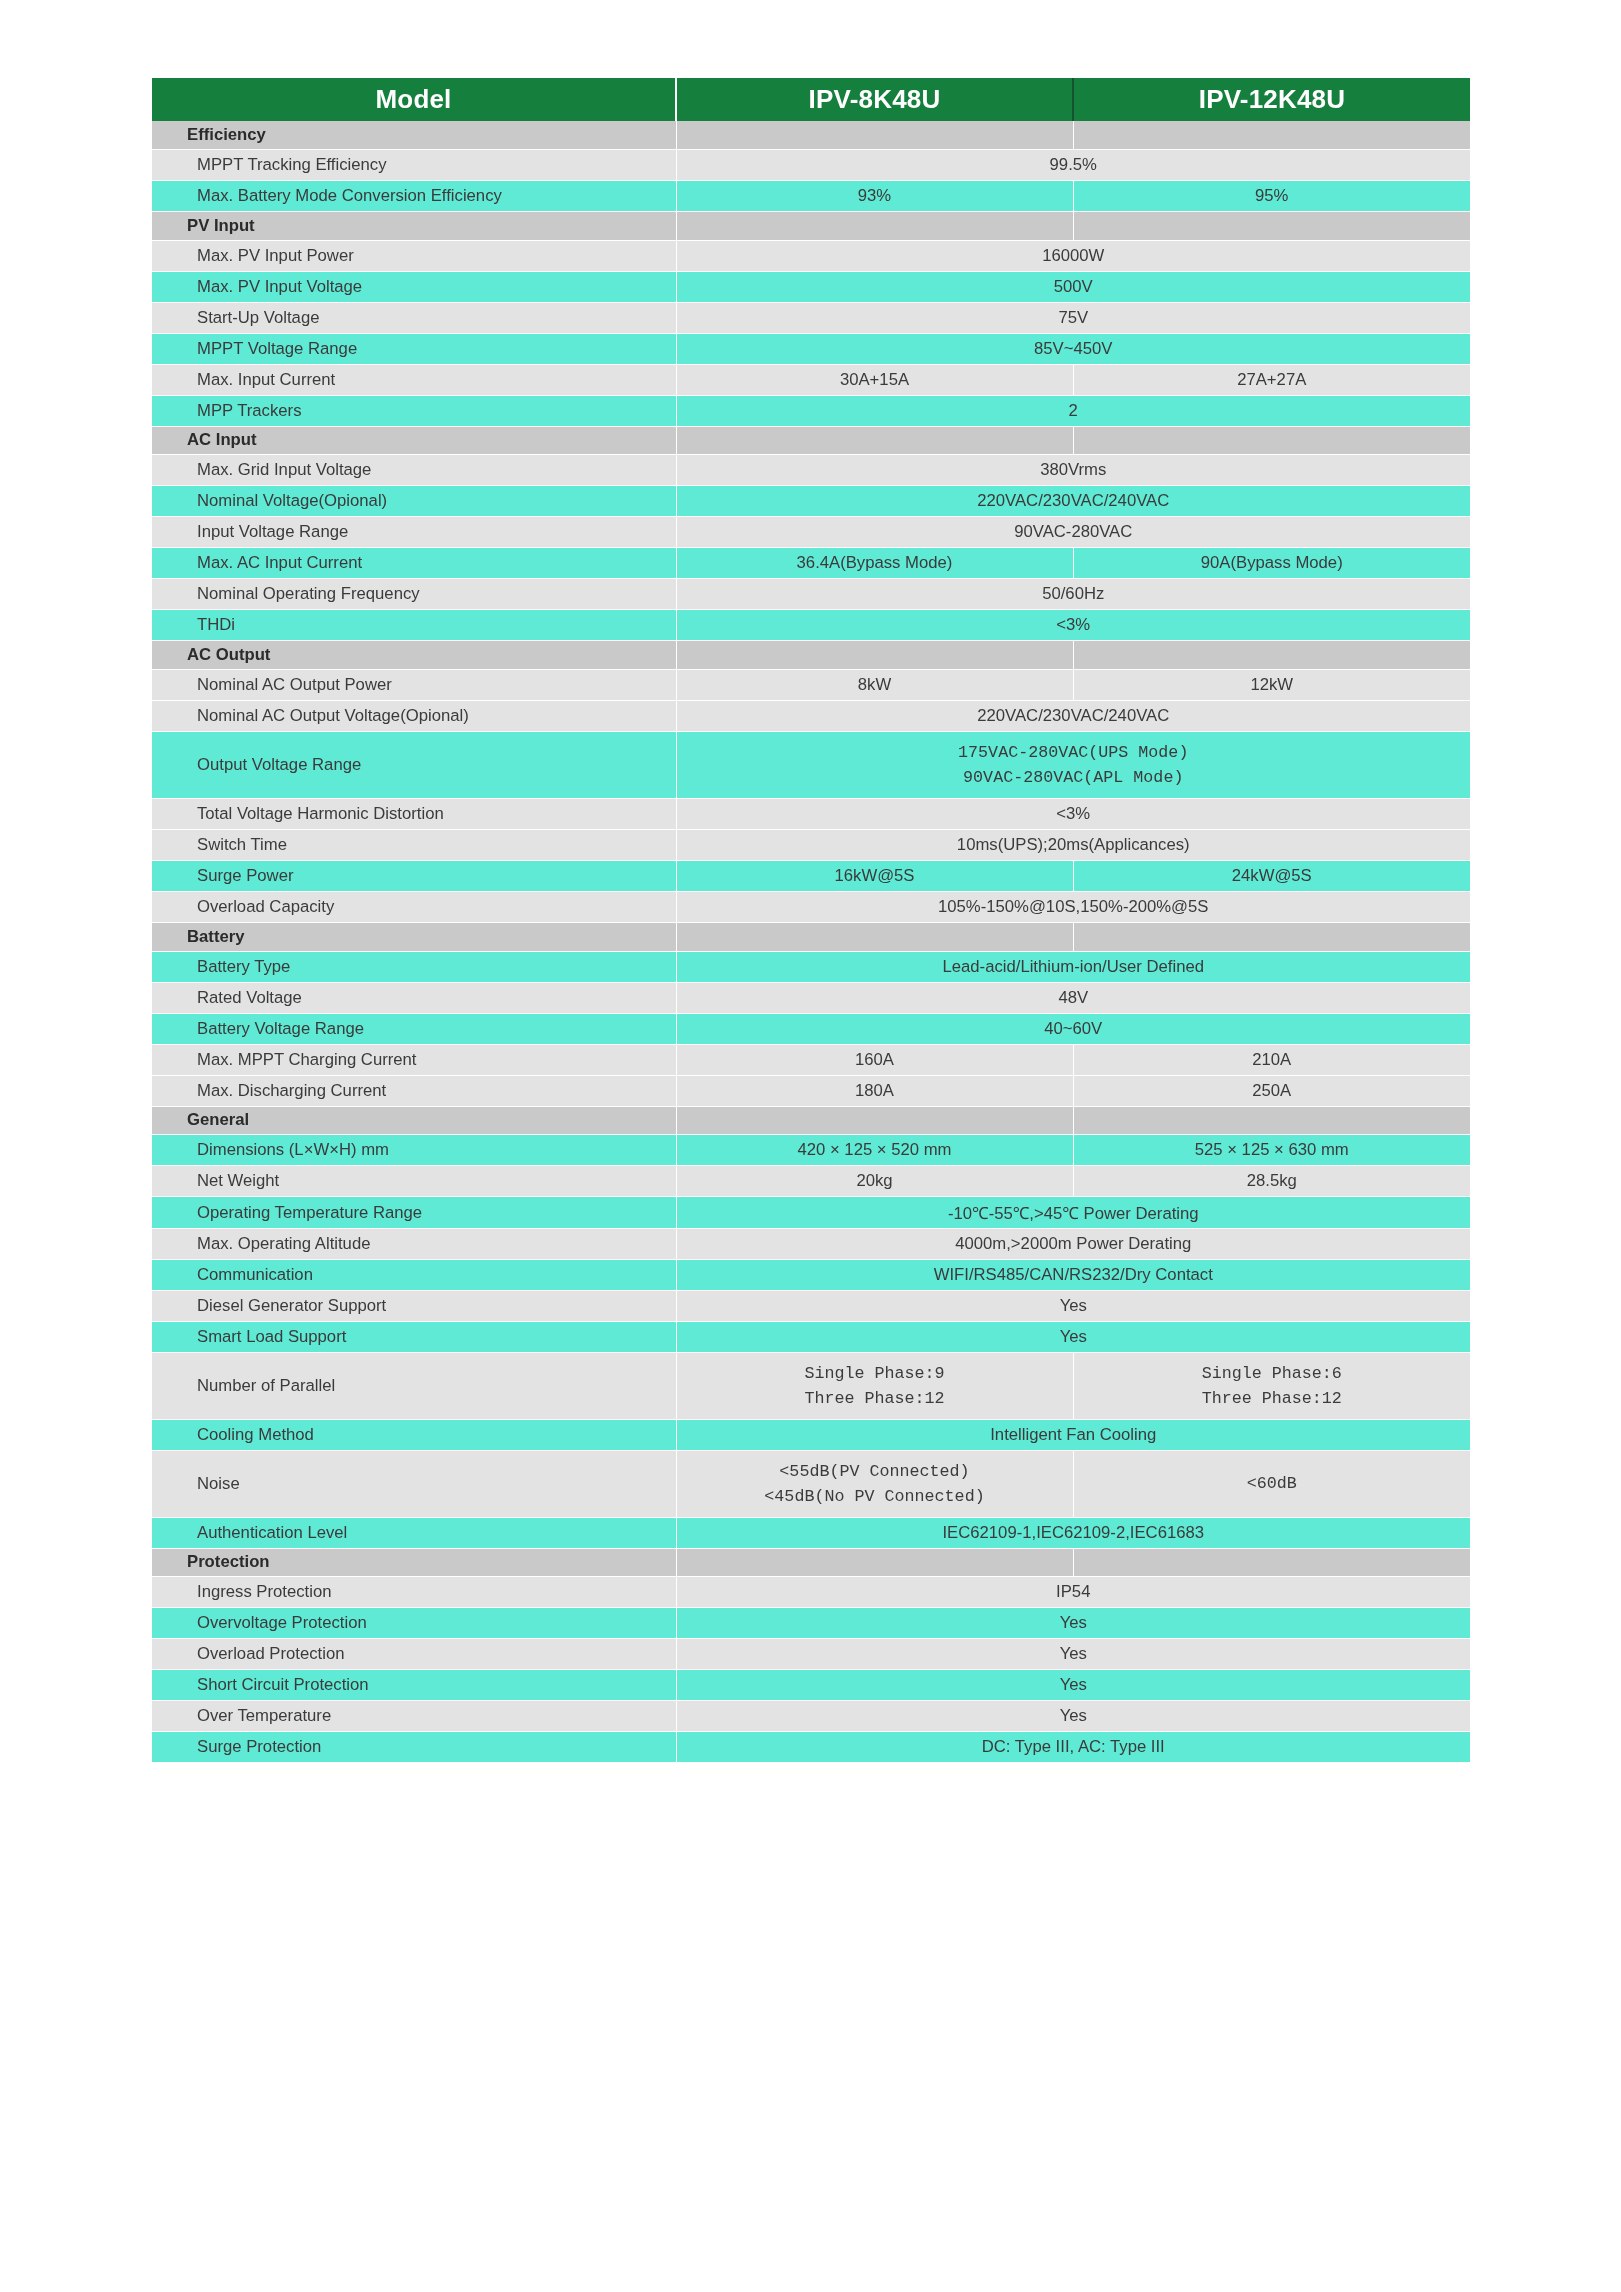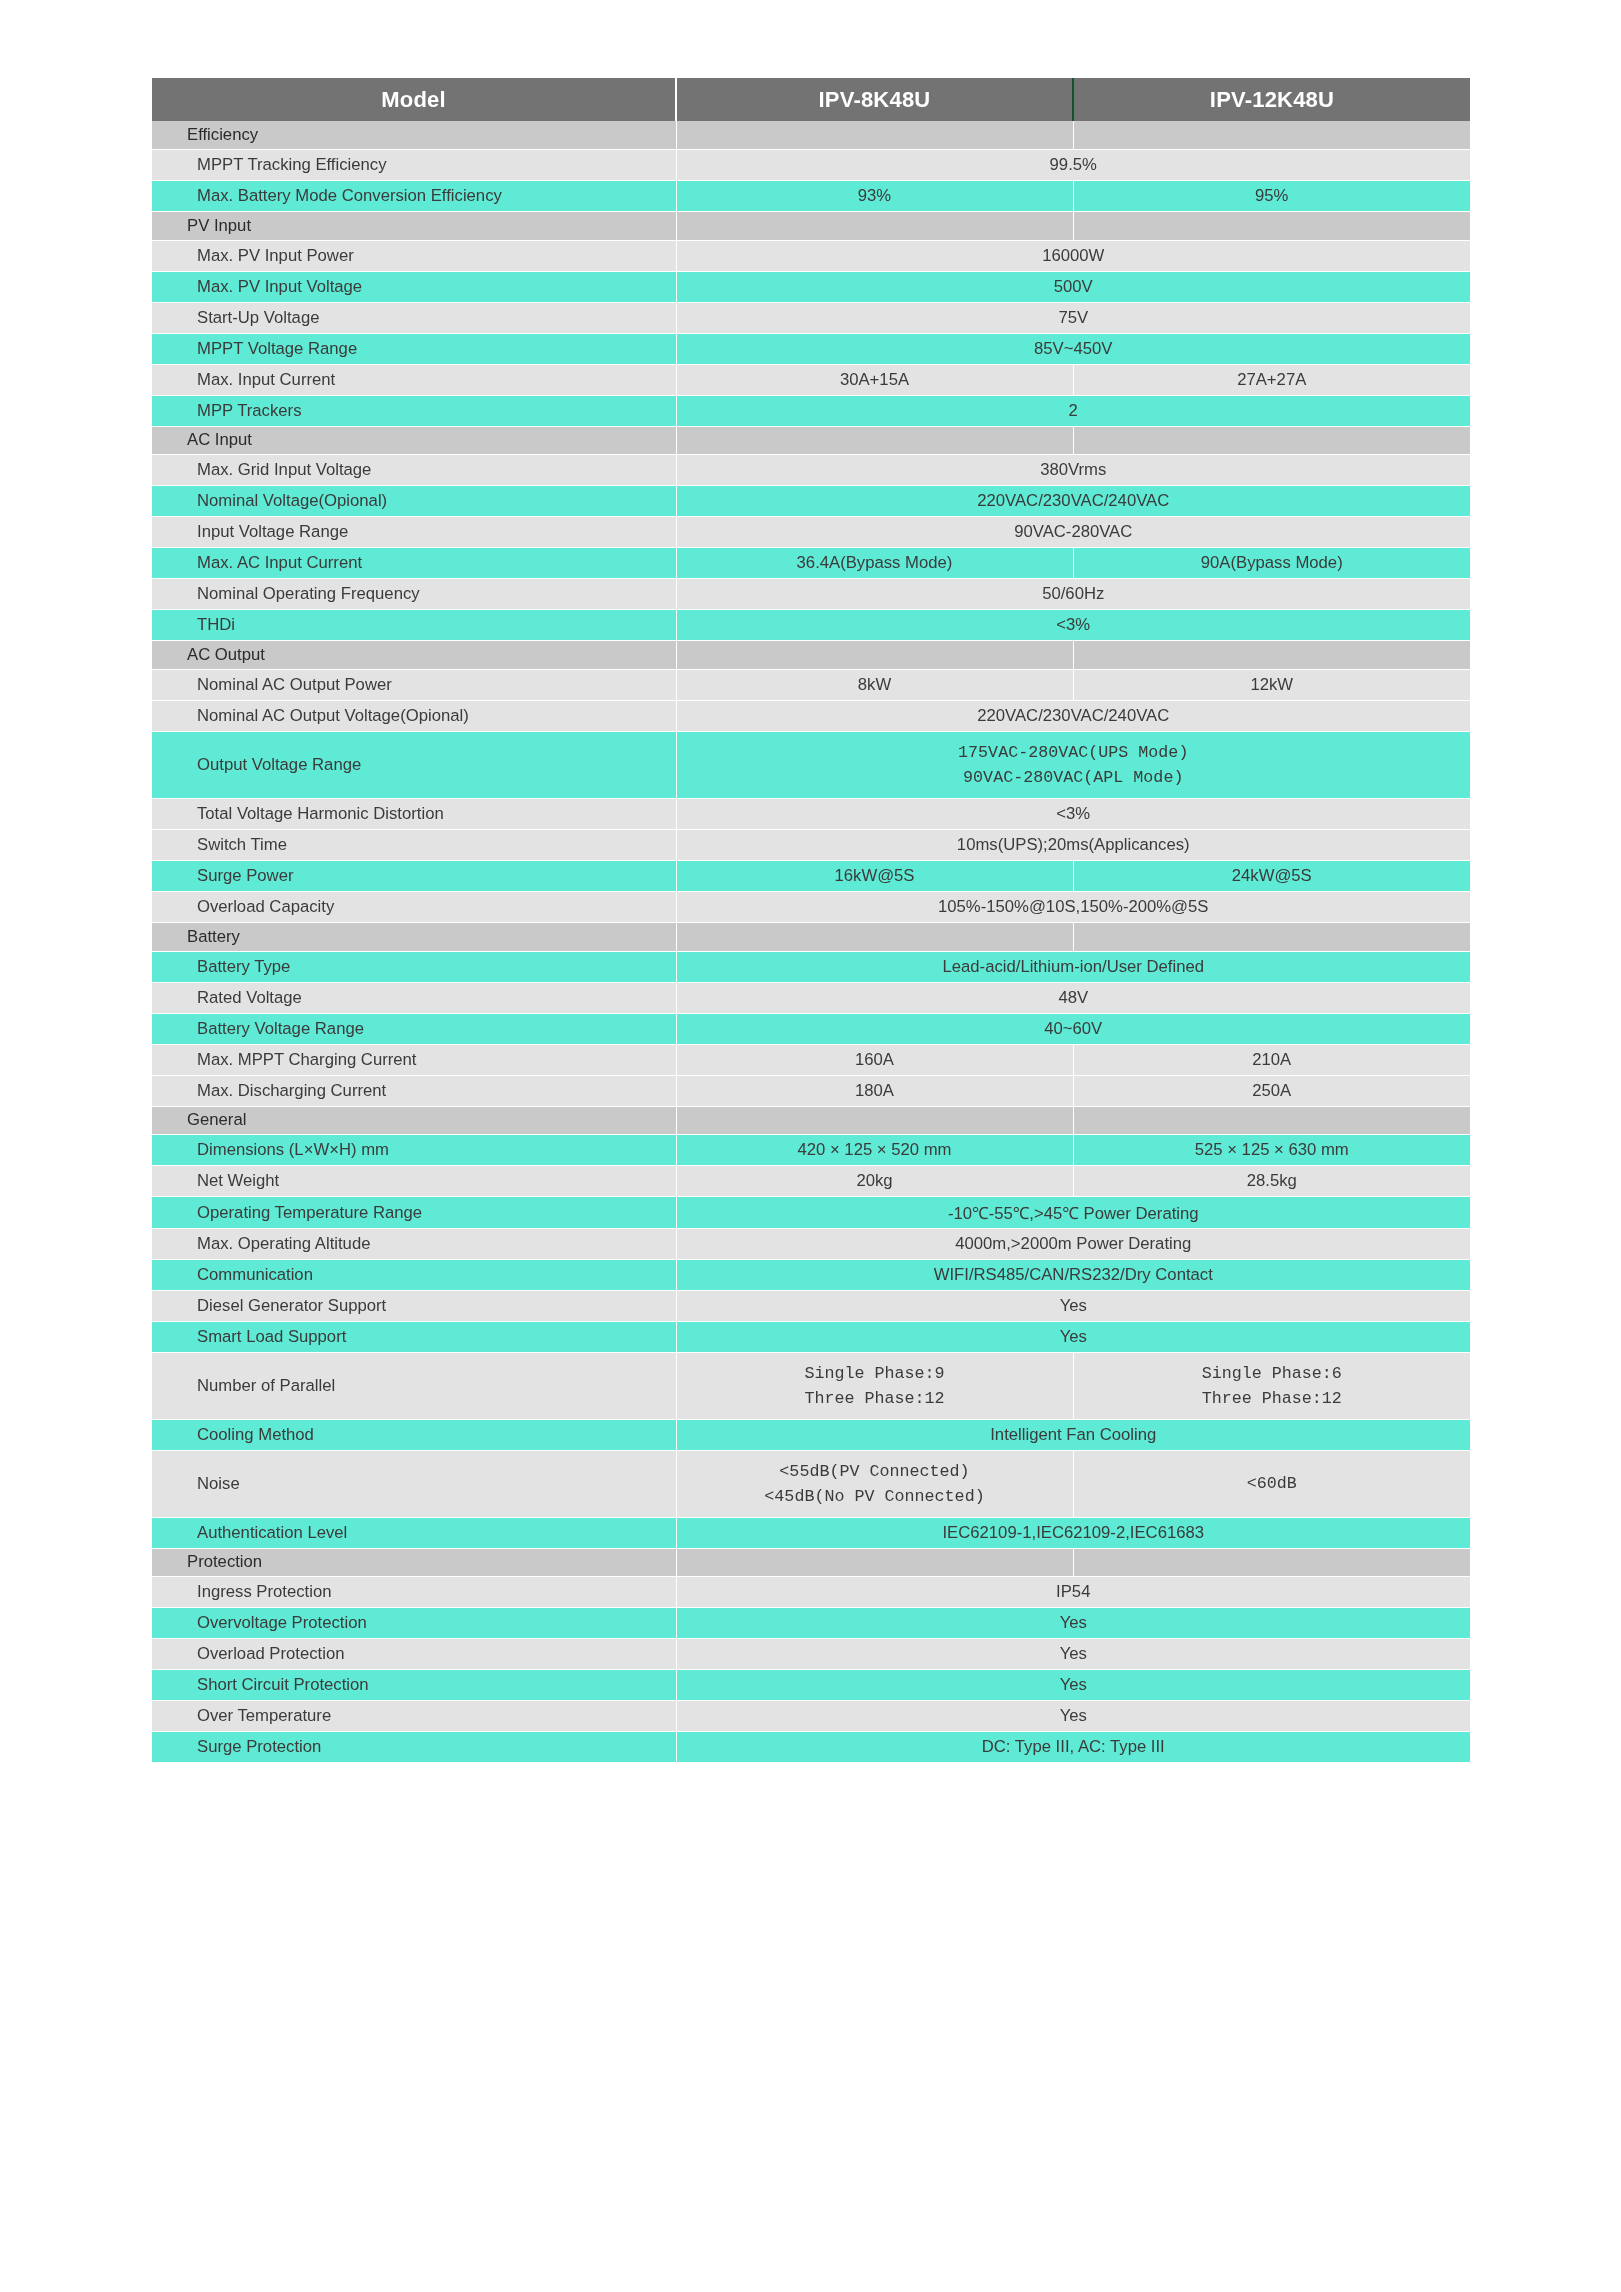--- a/index.html
+++ b/index.html
@@ -23,23 +23,23 @@
   table.spec {
     width: 100%;
     border-collapse: collapse;
     table-layout: fixed;
   }
   table.spec col.c-label { width: 524px; }
   table.spec col.c-a { width: 397px; }
   table.spec col.c-b { width: 397px; }
 
   thead th {
-    background: #737373;
+    background: #15803d;
     color: #ffffff;
-    font-size: 22px;
+    font-size: 26px;
     font-weight: bold;
     height: 43px;
     text-align: center;
     letter-spacing: 0.2px;
     border: none;
     padding: 0 7.8px;
   }
   thead th.head-label { border-right: 2px solid #ffffff; }
   thead th.head-a { border-right: 2px solid #14532d; }
 
@@ -62,21 +62,21 @@
   }
   td.val {
     text-align: center;
     border-right: 1px solid #ffffff;
     white-space: pre-line;
   }
   td.val.last { border-right: none; }
 
   tr.section td {
     background: #c9c9c9;
-    font-weight: normal;
+    font-weight: bold;
     color: #2b2b2b;
     height: 22px;
     font-size: 16.7px;
   }
   tr.section td.label { padding-left: 35px; }
   tr.section td.val { border-right: 1px solid #ffffff; }
 
   .two-line { line-height: 1.5; font-family: Liberation Mono, monospace; }
   .stack-cell { padding-top: 7.8px; padding-bottom: 7.8px; }
 </style>

